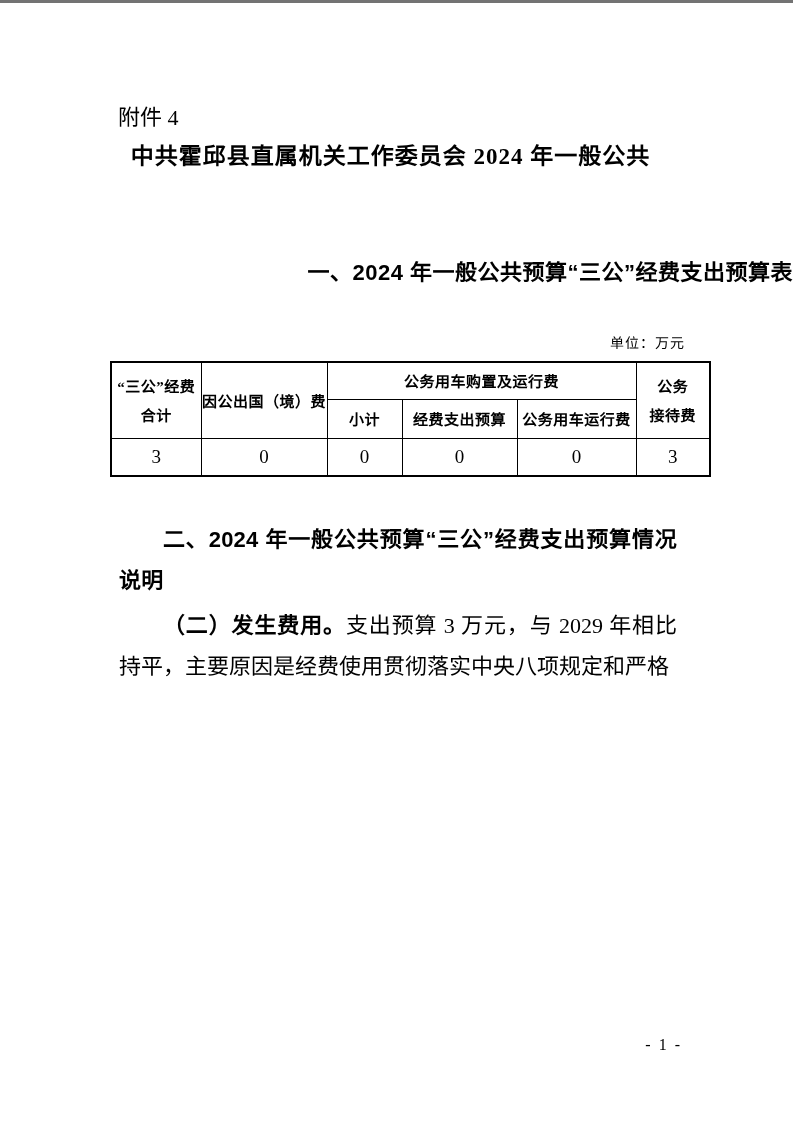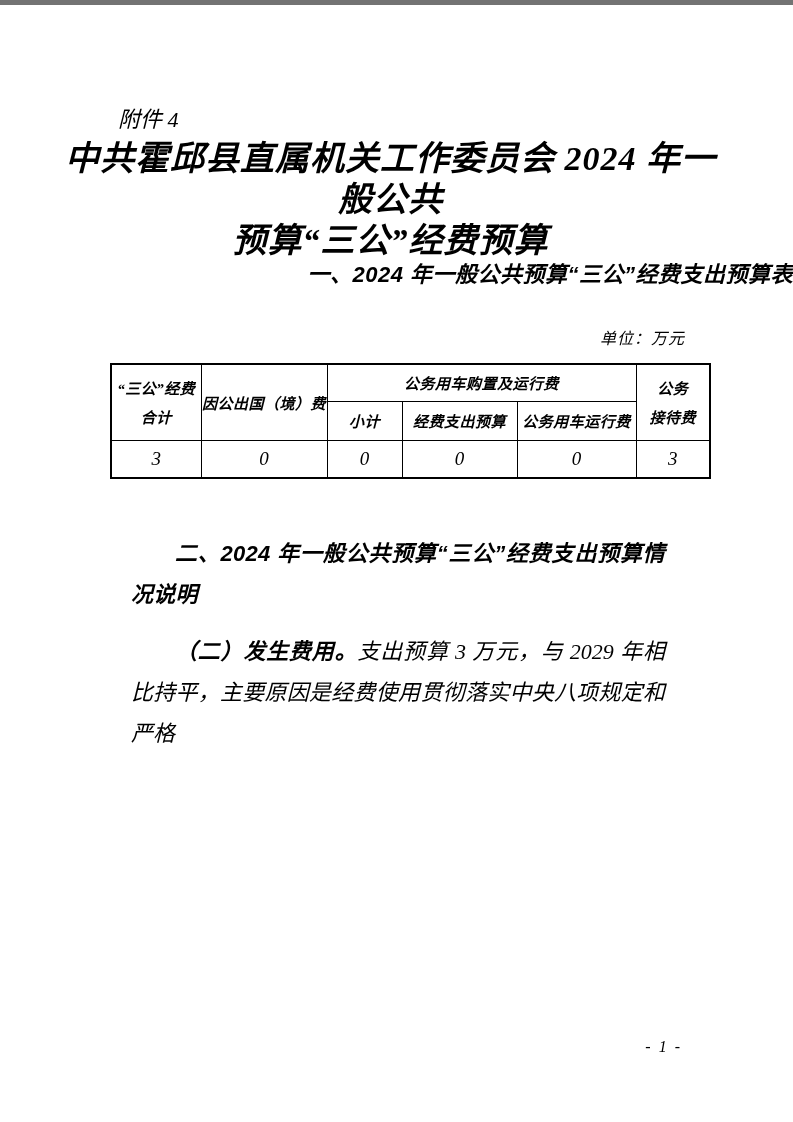--- a/index.html
+++ b/index.html
@@ -9,59 +9,58 @@
   }
   .page {
     position: relative;
     width: 793px;
     height: 1122px;
     background: #ffffff;
     color: #000000;
     font-family: "Liberation Serif", "DejaVu Serif", serif;
     overflow: hidden;
     box-sizing: border-box;
-    border-top: 5px solid #737373;
-    font-style: italic;
+    border-top: 3px solid #737373;
   }
   .attachment-label {
     position: absolute;
     left: 118px;
     top: 101px;
     font-size: 22px;
     line-height: 28px;
     font-family: "Liberation Serif", "DejaVu Serif", serif;
   }
   .doc-title {
     position: absolute;
     left: 60px;
     right: 72px;
     top: 133px;
     margin: 0;
     text-align: center;
-    font-size: 34px;
+    font-size: 23px;
     font-weight: bold;
     line-height: 41px;
     letter-spacing: 1px;
   }
   .section1-heading {
     position: absolute;
     left: 0;
     right: 0;
     top: 251px;
     text-align: right;
     font-size: 22px;
     font-weight: 600;
     font-family: "Liberation Sans", "DejaVu Sans", sans-serif;
     letter-spacing: 0.5px;
   }
   .unit-label {
     position: absolute;
-    top: 320px;
+    top: 329px;
     right: 108px;
-    font-size: 16px;
+    font-size: 14px;
     letter-spacing: 1px;
   }
   .budget-table {
     position: absolute;
     left: 110px;
     top: 358px;
     width: 599px;
     border-collapse: collapse;
     table-layout: fixed;
     border: 2px solid #000;
@@ -97,21 +96,21 @@
     position: absolute;
     left: 115px;
     top: 512px;
     width: 566px;
     font-size: 22px;
     line-height: 41px;
     text-align: justify;
     text-justify: inter-ideograph;
   }
   .notes p {
-    margin: 16px;
+    margin: 4px;
     text-indent: 2em;
   }
   .section2-heading {
     margin: 0;
     text-indent: 2em;
     font-weight: 600;
     font-family: "Liberation Sans", "DejaVu Sans", sans-serif;
     letter-spacing: 0.2px;
   }
   .item-label {
@@ -127,21 +126,20 @@
 </style>
 </head>
 <body>
 
 <div class="page">
 
   <div class="attachment-label">附件 4</div>
 
   <h1 class="doc-title">
     <span>中共霍邱县直属机关工作委员会 2024 年一般公共</span><br>
-    <span>预算“三公”经费预算</span>
   </h1>
 
   <div class="section1-heading">一、2024 年一般公共预算“三公”经费支出预算表</div>
 
   <div class="unit-label">单位：万元</div>
 
   <table class="budget-table">
     <colgroup>
       <col style="width:90px">
       <col style="width:126px">

